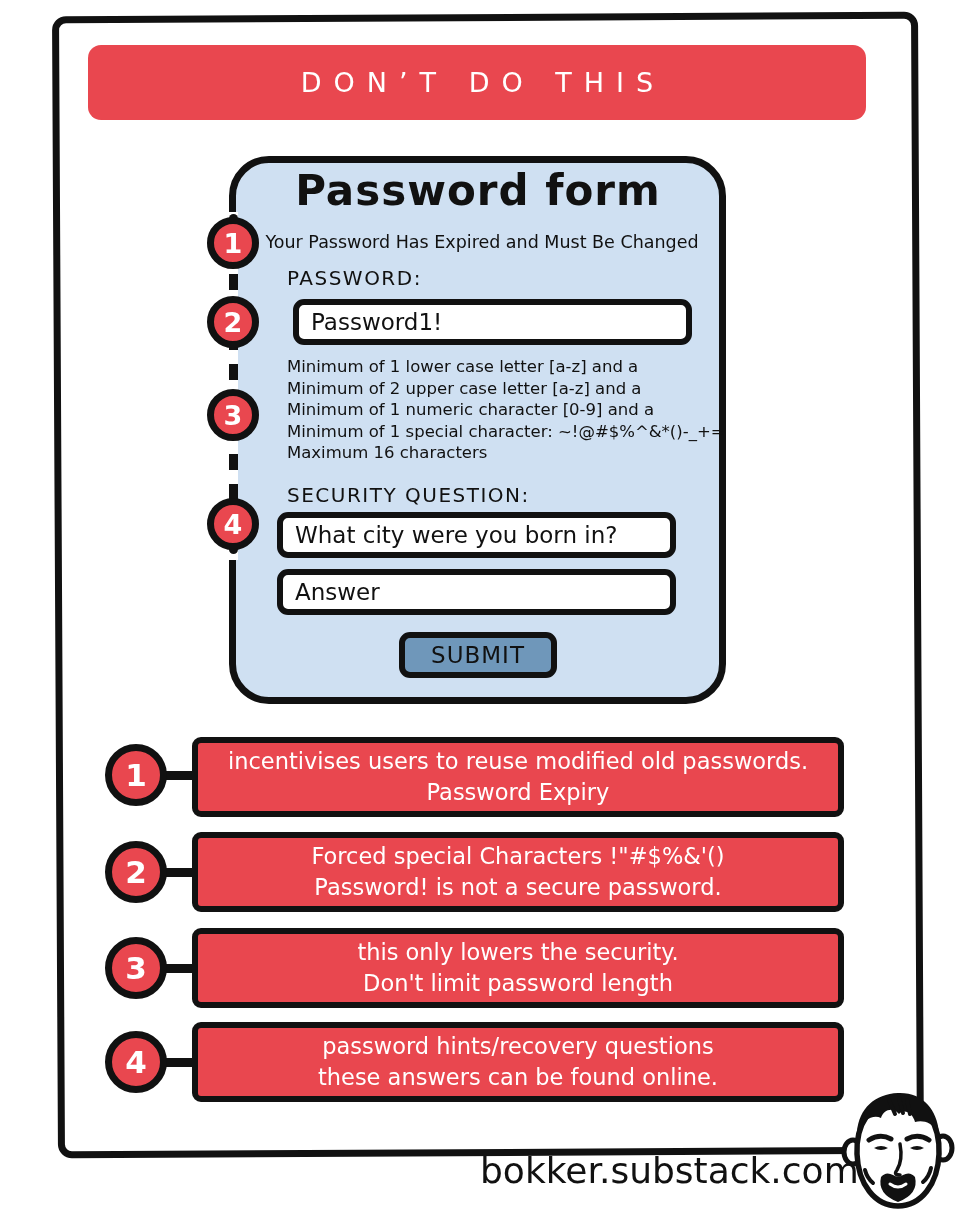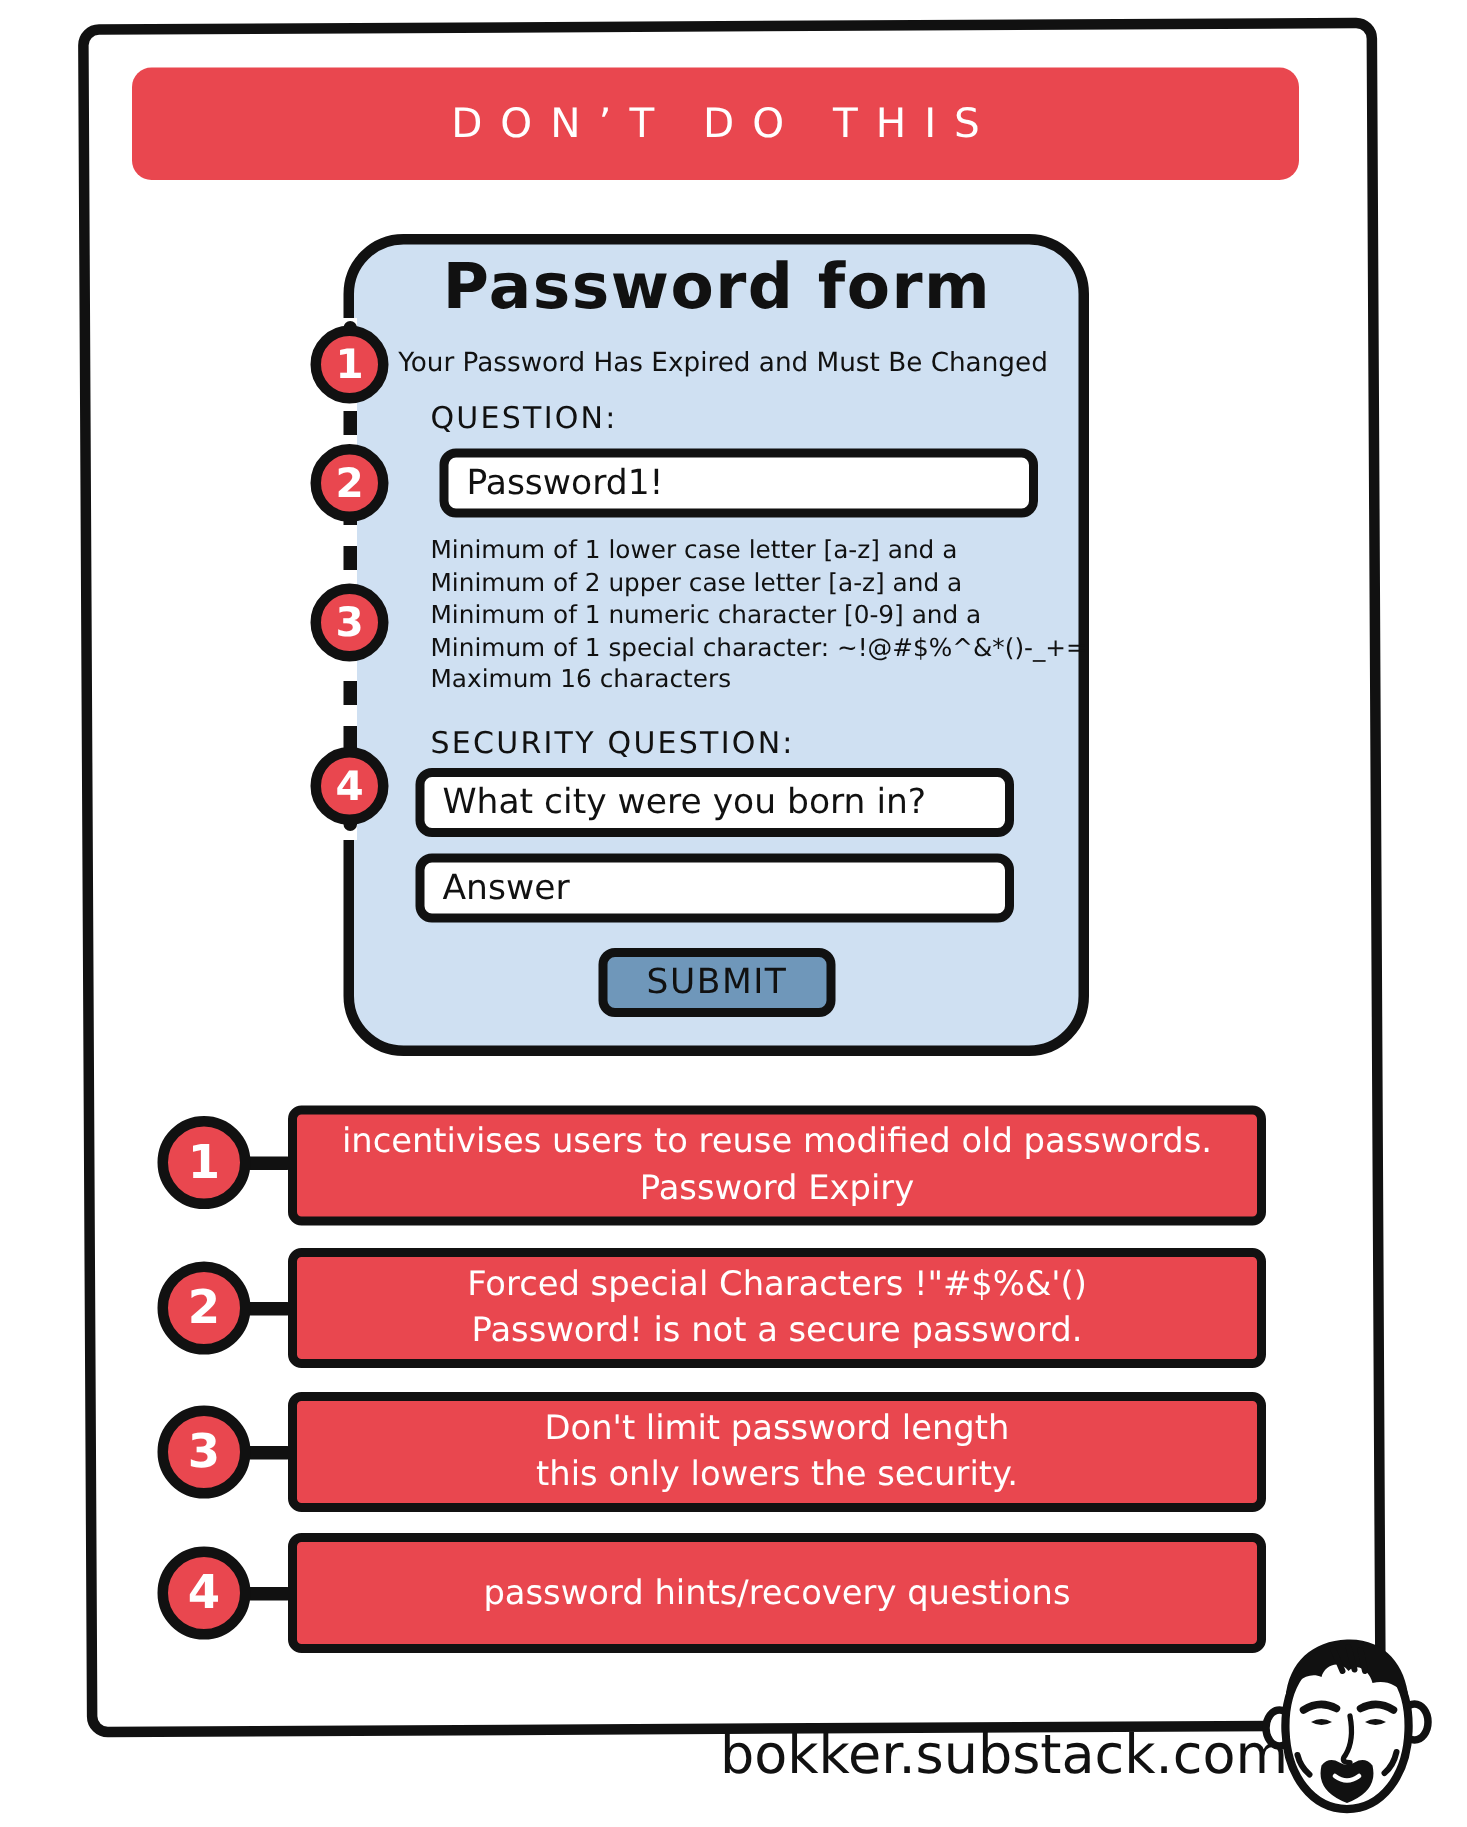--- a/index.html
+++ b/index.html
@@ -110,21 +110,21 @@
     <span>DON’T DO THIS</span>
   </div>
 
   <div class="form"></div>
   <div class="left-border-mask"></div>
   <div class="dash-rail"></div>
 
   <div class="form-title">Password form</div>
   <div class="form-subtitle">Your Password Has Expired and Must Be Changed</div>
 
-  <div class="field-label" style="top:266px">QUESTION:</div>
+  <div class="field-label" style="top:266px">PASSWORD:</div>
   <input class="tb" style="top: 299px; margin-left: 16px;" value="Password1!">
 
   <div class="rules">
     <div>Minimum of 1 lower case letter [a-z] and a</div>
     <div>Minimum of 2 upper case letter [a-z] and a</div>
     <div>Minimum of 1 numeric character [0-9] and a</div>
     <div>Minimum of 1 special character: ~!@#$%^&amp;*()-_+=</div>
     <div>Maximum 16 characters</div>
   </div>
 
@@ -165,30 +165,31 @@
   <div class="co-box b2">
     <div>Forced special Characters !"#$%&amp;'()</div>
     <div>Password! is not a secure password.</div>
   </div>
 
   <div class="co-circle c3">
       <span>3</span>
     </div>
   <div class="co-stub s3"></div>
   <div class="co-box b3">
+    <div>this only lowers the security.</div>
     <div>Don't limit password length</div>
-    <div>this only lowers the security.</div>
   </div>
 
   <div class="co-circle c4">
       <span>4</span>
     </div>
   <div class="co-stub s4"></div>
   <div class="co-box b4">
     <div>password hints/recovery questions</div>
+    <div>these answers can be found online.</div>
   </div>
 
   <div class="credit">bokker.substack.com</div>
 
   <svg class="avatar" viewBox="0 0 114 138">
 
     <ellipse cx="12" cy="72" rx="9" ry="12" fill="#fff" stroke="#111" stroke-width="5"></ellipse>
     <ellipse cx="102" cy="68" rx="9" ry="12" fill="#fff" stroke="#111" stroke-width="5"></ellipse>
 
     <path d="M57,22 C87,22 99,46 98,74 C97,104 80,126 57,126 C34,126 17,104 16,74 C15,46 27,22 57,22 Z" fill="#fff" stroke="#111" stroke-width="5.5"></path>

